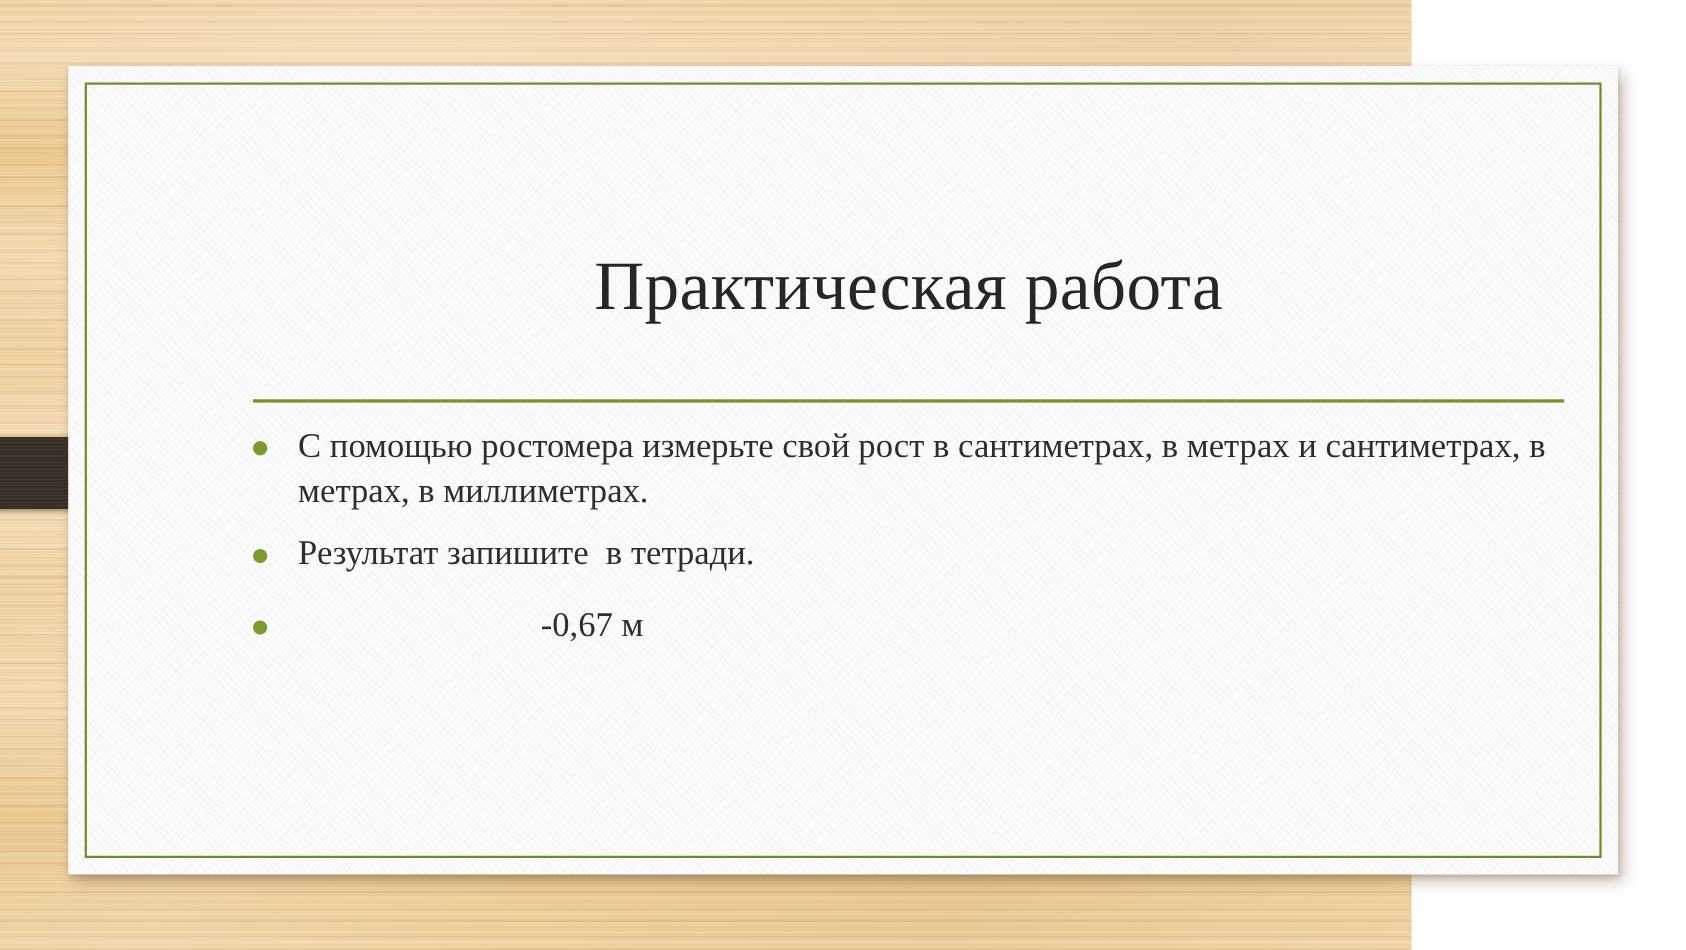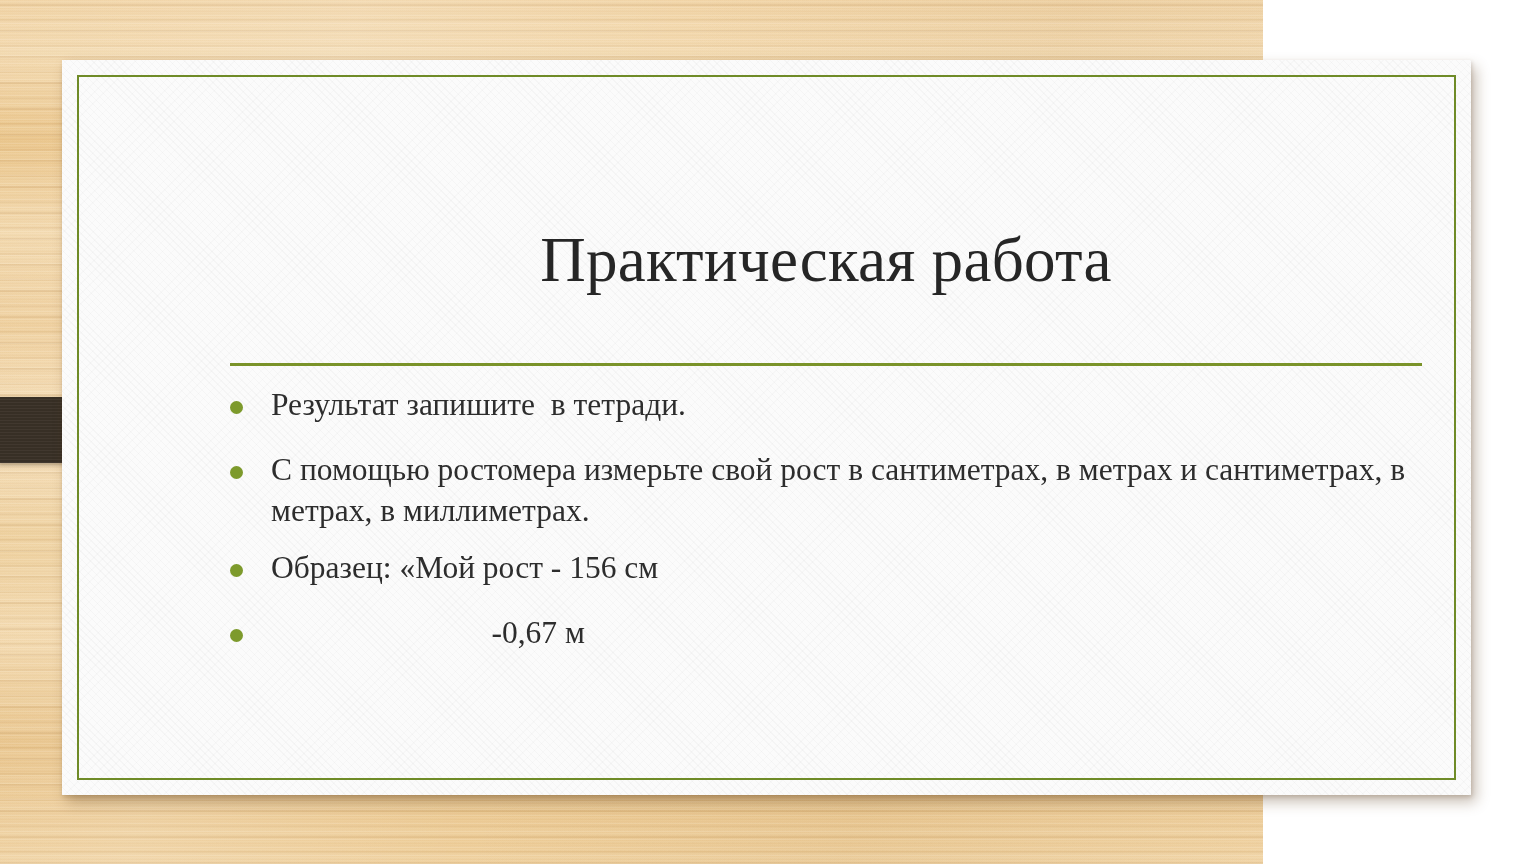--- a/index.html
+++ b/index.html
@@ -47,20 +47,21 @@
         #f3d8ac 6%,
         #e9c182 16%,
         #f2d6a8 27%,
         #edcb95 38%,
         #f5ddb6 50%,
         #eccb93 62%,
         #f1d4a4 74%,
         #e6bd7d 86%,
         #eecd97 100%
       );
+    padding-left: 20px;
   }
   #wood-sheen {
     position: absolute;
     inset: 0;
     background:
       linear-gradient(105deg,
         rgba(255,255,255,0.00) 0%,
         rgba(255,255,255,0.13) 24%,
         rgba(255,255,255,0.00) 46%,
         rgba(130,85,35,0.045) 72%,
@@ -195,34 +196,30 @@
 
   <div id="slide-card">
     <div id="card-inner-border"></div>
 
     <div id="slide-title">Практическая работа</div>
 
     <div id="title-divider"></div>
 
     <div id="bullet-list">
 
+      <div class="bullet-row">
+        <span class="bullet-marker"></span>
+        <span class="bullet-text wrap">С помощью ростомера измерьте свой рост в сантиметрах, в метрах и сантиметрах, в метрах, в миллиметрах.</span>
+      </div>
+
       <div class="bullet-row spaced">
         <span class="bullet-marker"></span>
         <span class="bullet-text">Результат запишите  в тетради.</span>
       </div>
 
-      <div class="bullet-row">
-        <span class="bullet-marker"></span>
-        <span class="bullet-text wrap">С помощью ростомера измерьте свой рост в сантиметрах, в метрах и сантиметрах, в метрах, в миллиметрах.</span>
-      </div>
-
-      <div class="bullet-row spaced">
-        <span class="bullet-marker"></span>
-        <span class="bullet-text">Образец: «Мой рост - 156 см</span>
-      </div>
 
 
       <div class="bullet-row sub">
         <span class="bullet-marker"></span>
         <span class="bullet-text">                            -0,67 м</span>
       </div>
 
 
     </div>
   </div>

